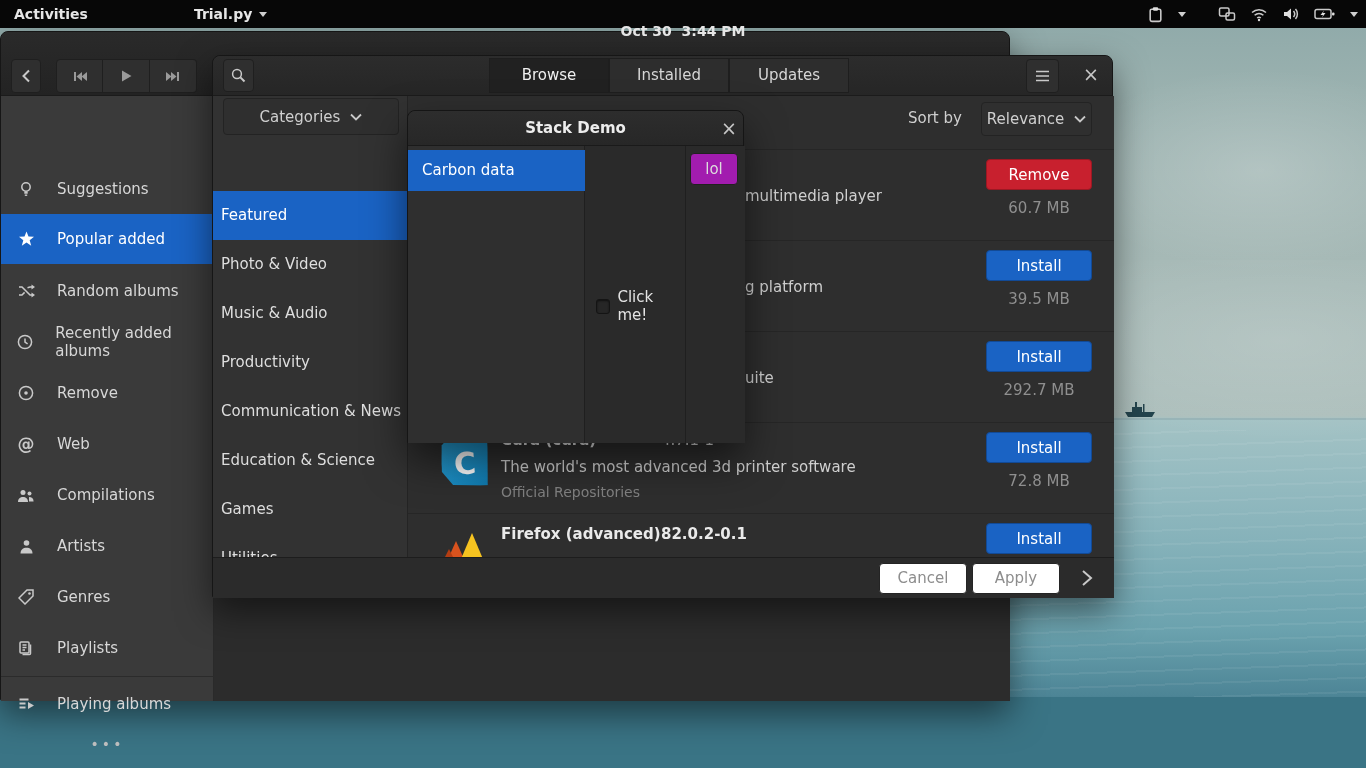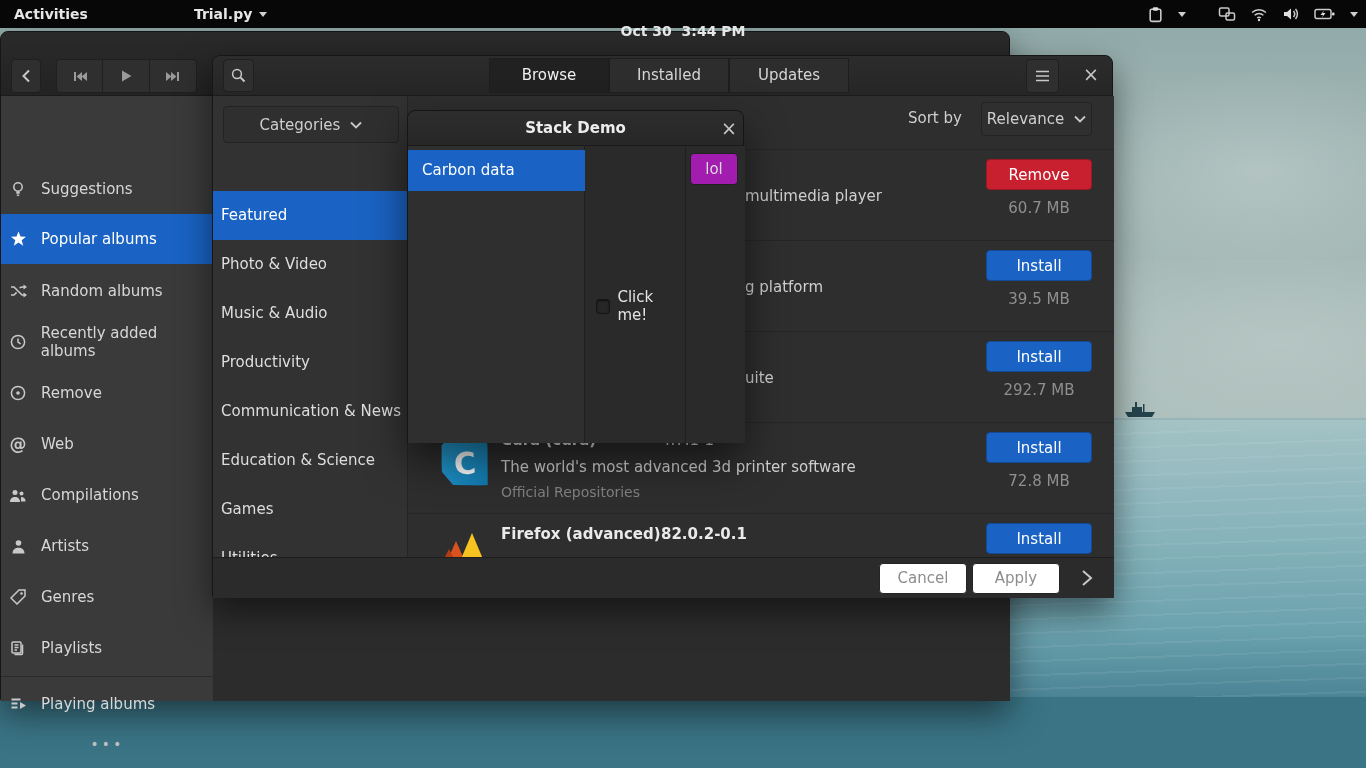--- a/index.html
+++ b/index.html
@@ -48,21 +48,21 @@
   #lollypop{ left:0; top:31px; width:1010px; height:669px; border-radius:8px 8px 0 0; z-index:5;}
   #lolly-header{ left:0; top:0; width:100%; height:64px; background:linear-gradient(180deg,#2a2a2a,#232323);
     border-bottom:1px solid #1b1b1b; border-radius:8px 8px 0 0;}
   .hbtn{ background:#2f2f2f; border:1px solid #1f1f1f; border-radius:4px; display:flex; align-items:center; justify-content:center; color:#b9b9b9; cursor:pointer;}
   .hgroup{ display:flex; }
   .hgroup .hbtn{ border-radius:0; border-left-width:0;}
   .hgroup .hbtn:first-child{ border-radius:4px 0 0 4px; border-left-width:1px;}
   .hgroup .hbtn:last-child{ border-radius:0 4px 4px 0;}
 
   #sidebar{ left:0; top:64px; width:213px; height:605px; background:#3a3a3a; border-right:1px solid #2a2a2a;}
-  .side-item{ position:absolute; left:0; width:213px; height:50px; display:flex; align-items:center; gap:14px; padding-left:8px; color:#d7d7d7; cursor:pointer;}
+  .side-item{ position:absolute; left:0; width:213px; height:50px; display:flex; align-items:center; gap:22px; padding-left:16px; color:#d7d7d7; cursor:pointer;}
   .side-item.selected{ background:#1a63c4; color:#ffffff; }
   .side-item .icn{ width:18px; height:18px; display:flex; align-items:center; justify-content:center; color:#c9c9c9; font-weight:bold;}
   .side-item.selected .icn{ color:#fff; }
   #side-sep{ left:0; top:580px; width:213px; height:1px; background:#2b2b2b; }
   #side-more{ left:0; top:640px; width:213px; text-align:center; color:#bdbdbd; letter-spacing:3px; font-size:14px; cursor:pointer;}
 
   
   #pamac{ left:212px; top:55px; width:901px; height:542px; border-radius:8px 8px 0 0; z-index:10; background:#2e2e2e;}
   #pamac-header{ left:0; top:0; width:100%; height:40px; background:linear-gradient(180deg,#2c2c2c,#262626);
     border-bottom:1px solid #1b1b1b; border-radius:8px 8px 0 0;}
@@ -207,21 +207,21 @@
           </svg>
         </span>
       <span>Suggestions</span>
     </div>
     <div class="side-item selected" style="top:118px">
       <span class="icn">
           <svg class="icon" width="17" height="16" viewBox="0 0 16 16">
             <polygon points="8,0.5 10,5.6 15.5,5.8 11.2,9.2 12.7,14.8 8,11.5 3.3,14.8 4.8,9.2 0.5,5.8 6,5.6" class="fil"></polygon>
           </svg>
         </span>
-      <span>Popular albums</span>
+      <span>Popular added</span>
     </div>
     <div class="side-item" style="top:170px">
       <span class="icn">
           <svg class="icon" width="17" height="14" viewBox="0 0 17 14">
             <path d="M1 3 h3 l8 8 h3"></path>
             <path d="M1 11 h3 l2.6-2.6"></path>
             <path d="M9.5 3.8 L12 3 h3"></path>
             <polygon points="13.5,0.5 17,3 13.5,5.5" class="fil"></polygon>
             <polygon points="13.5,8.5 17,11 13.5,13.5" class="fil"></polygon>
           </svg>
@@ -319,21 +319,21 @@
     </div>
     <div class="abs hbtn" style="left:813px;top:3px;width:33px;height:34px">
       <svg width="15" height="12" viewBox="0 0 15 12" class="icon" stroke="#c4c4c4" stroke-width="1.8">
           <path d="M1 1.5 h13 M1 6 h13 M1 10.5 h13"></path>
         </svg>
     </div>
     <div class="abs close-x" style="left:868px;top:9px;width:20px;height:20px;text-align:center">×</div>
   </div>
 
   <div class="abs" id="catpanel">
-    <div class="abs dropdown" style="left:10px;top:10px;width:176px;height:37px">
+    <div class="abs dropdown" style="left:10px;top:2px;width:176px;height:37px">
       <span>Categories</span>
       <svg width="12" height="8" viewBox="0 0 12 8" class="icon">
           <path d="M1 1.5 L6 6.5 L11 1.5" stroke-width="1.8"></path>
         </svg>
     </div>
     <div class="cat-item selected" style="top:95px">Featured</div>
     <div class="cat-item" style="top:144px">Photo &amp; Video</div>
     <div class="cat-item" style="top:193px">Music &amp; Audio</div>
     <div class="cat-item" style="top:242px">Productivity</div>
     <div class="cat-item" style="top:291px">Communication &amp; News</div>

